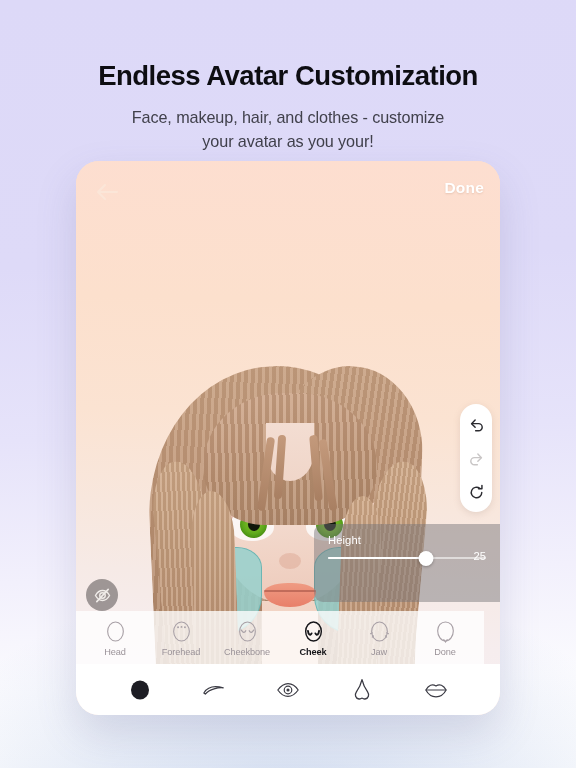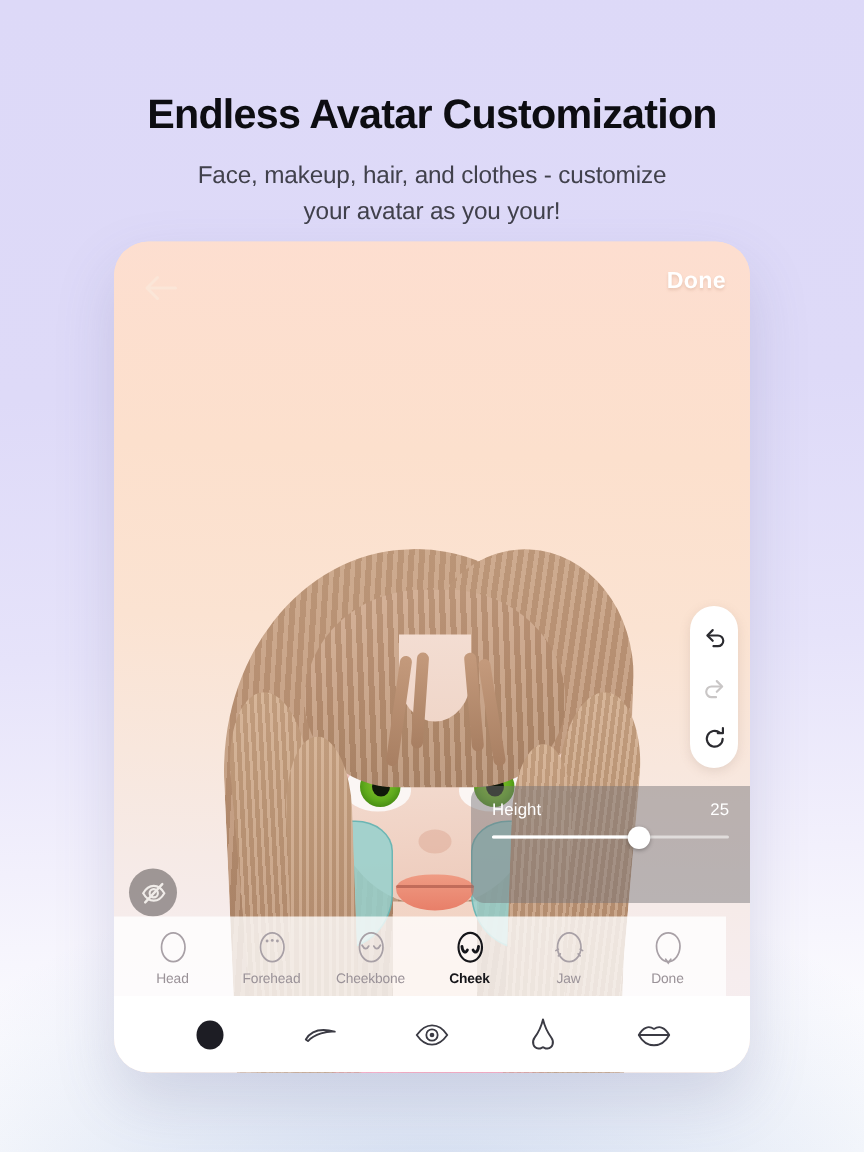--- a/index.html
+++ b/index.html
@@ -270,21 +270,21 @@
     width: 186px; height: 78px;
     background: rgba(120,118,122,0.48);
     border-radius: 9px 0 0 9px;
     padding: 10px 14px 0 14px;
   }
   .slider-row { position: relative; height: 35px; }
   .slider-head {
     display: flex; justify-content: space-between; align-items: flex-start;
   }
   .slider-label { font-size: 11.2px; color: #fff; letter-spacing: 0.1px; }
-  .slider-value { font-size: 11.2px; color: #fff; }
+  .slider-value { font-size: 11.2px; color: #fff; margin-top: 16px; }
   .track {
     position: absolute; left: 0; right: 0; top: 23px;
     height: 1.6px; background: rgba(255,255,255,0.55); border-radius: 2px;
   }
   .track .fill {
     position: absolute; left: 0; top: 0; height: 100%;
     background: #ffffff; border-radius: 2px;
   }
   .thumb {
     position: absolute; top: 17px;

